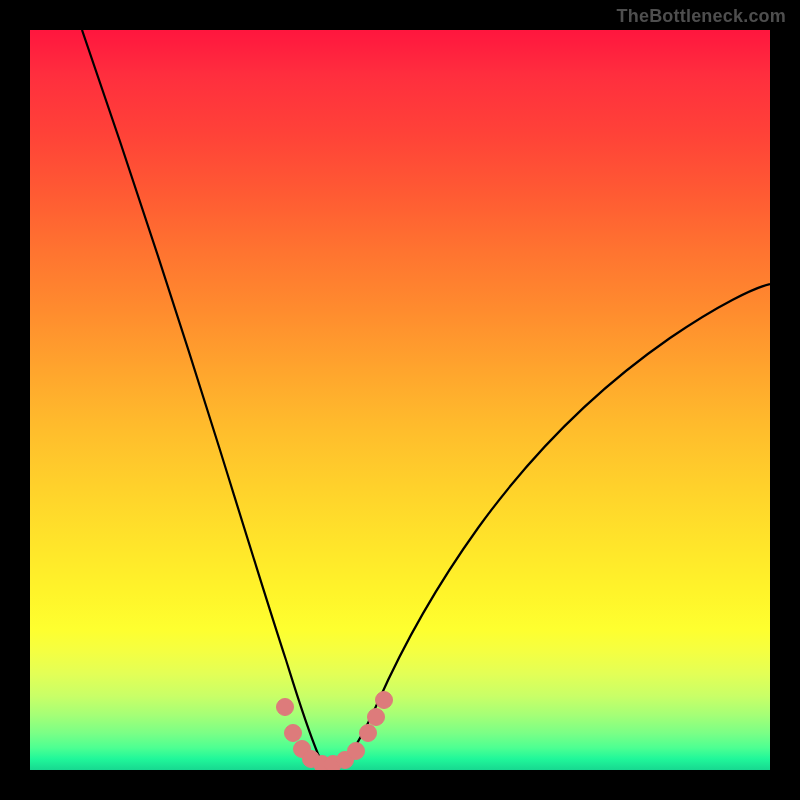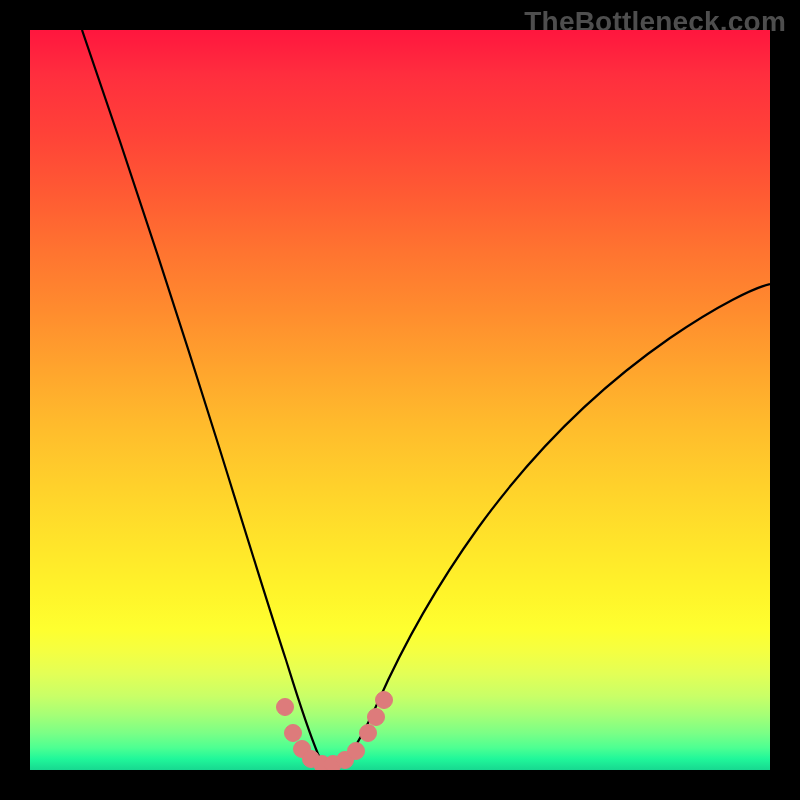--- a/index.html
+++ b/index.html
@@ -50,21 +50,21 @@
       #4dff92 97%,
       #20f79a 98.5%,
       #17d890 100%
     );
   }
   .watermark {
     position: absolute;
     top: 6px;
     right: 14px;
     color: #4e4e4e;
-    font-size: 28px;
+    font-size: 18px;
     font-weight: 600;
     letter-spacing: 0.2px;
     user-select: none;
   }
   svg.curve {
     position: absolute;
     inset: 0;
     width: 740px;
     height: 740px;
   }

